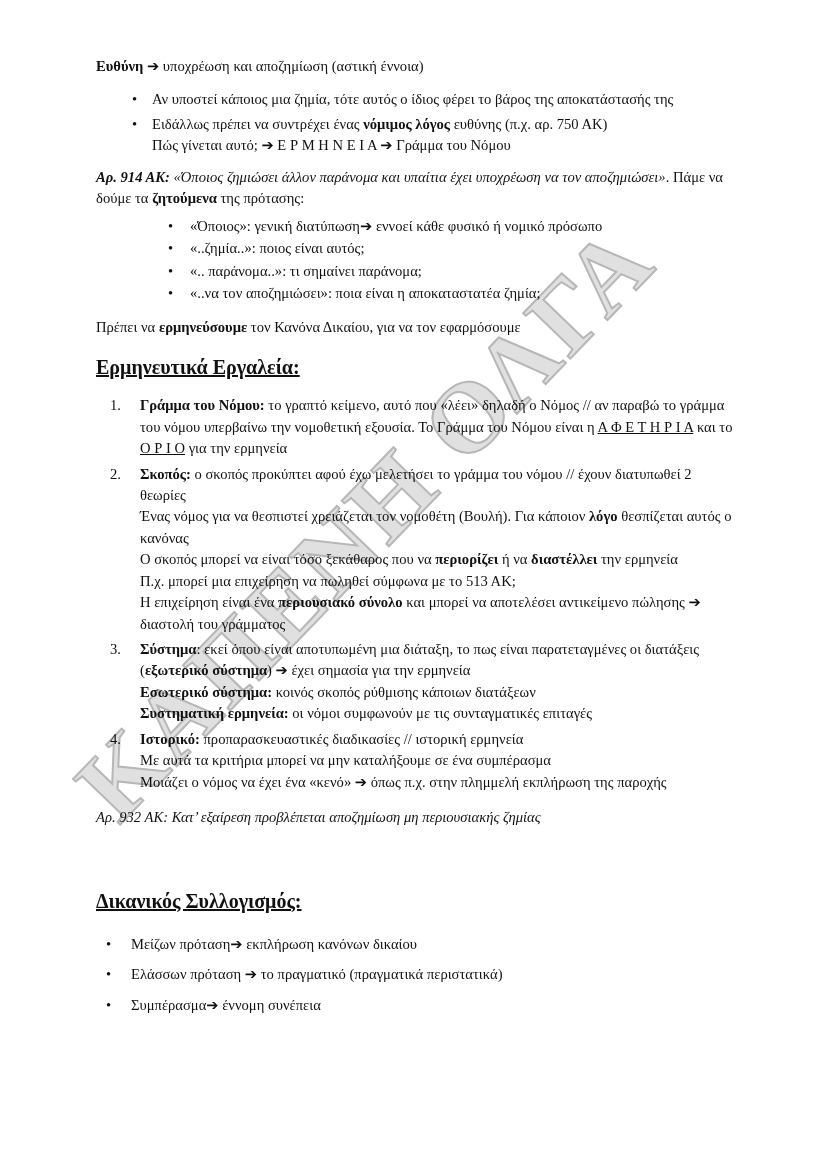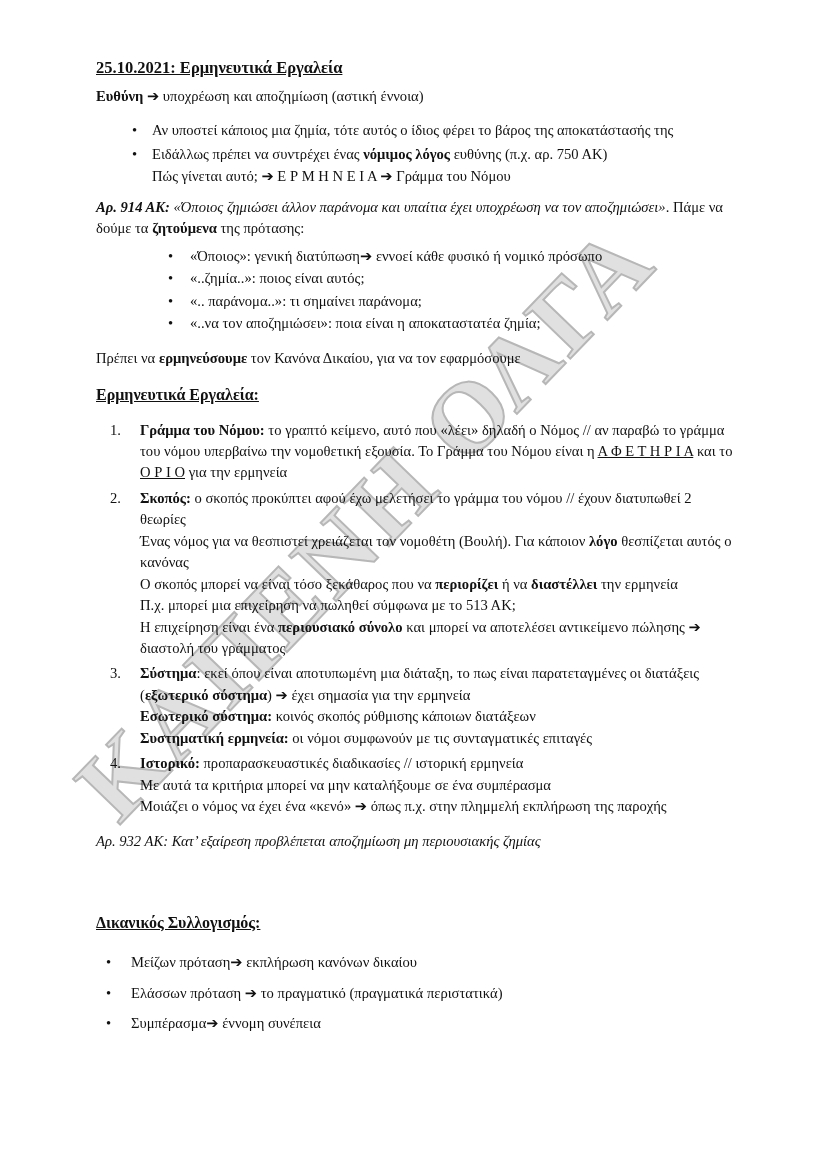--- a/index.html
+++ b/index.html
@@ -50,21 +50,21 @@
   ul { list-style: none; margin: 0; padding: 0; }
   .bul1 { margin: 12px 0 10px 0; }
   .bul1 li { position: relative; padding-left: 56px; margin-bottom: 3px; }
   .bul1 li::before { content: "•"; position: absolute; left: 36px; }
   .bul2 { margin: 4px 0 12px 0; }
   .bul2 li { position: relative; padding-left: 94px; margin-bottom: 1px; }
   .bul2 li::before { content: "•"; position: absolute; left: 72px; }
   .p-914 { margin: 10px 0 6px 0; }
   .p-interpret { margin: 13px 0 14px 0; }
   .heading {
-    font-size: 16px;
+    font-size: 20px;
     font-weight: bold;
     text-decoration: underline;
     margin: 14px 0 13px 0;
   }
   .numlist { margin: 0 0 6px 0; }
   .numitem { position: relative; padding-left: 44px; margin-bottom: 4px; }
   .numitem .num { position: absolute; left: 14px; top: 0; }
   .p-932 { margin: 14px 0 0 0; }
   .heading-syll { margin: 58px 0 18px 0; }
   .bul3 { margin: 0; }
@@ -73,21 +73,20 @@
 </style>
 </head>
 <body>
 
 <div class="page">
 
   <div class="watermark">ΚΑΠΕΝΗ ΟΛΓΑ</div>
 
   <div class="content">
 
-    <h1 class="title">25.10.2021: Ερμηνευτικά Εργαλεία</h1>
 
     <p class="p-intro"><span class="b">Ευθύνη </span><span>➔ υποχρέωση και αποζημίωση (αστική έννοια)</span></p>
 
     <ul class="bul1">
       <li>
         <div><span>Αν υποστεί κάποιος μια ζημία, τότε αυτός ο ίδιος φέρει το βάρος της αποκατάστασής της</span></div>
       </li>
       <li>
         <div><span>Ειδάλλως πρέπει  να συντρέχει ένας </span><span class="b">νόμιμος λόγος</span><span> ευθύνης (π.χ. αρ. 750 ΑΚ)</span></div>
         <div><span>Πώς γίνεται αυτό; ➔ Ε Ρ Μ Η Ν Ε Ι Α ➔ Γράμμα του Νόμου</span></div>

